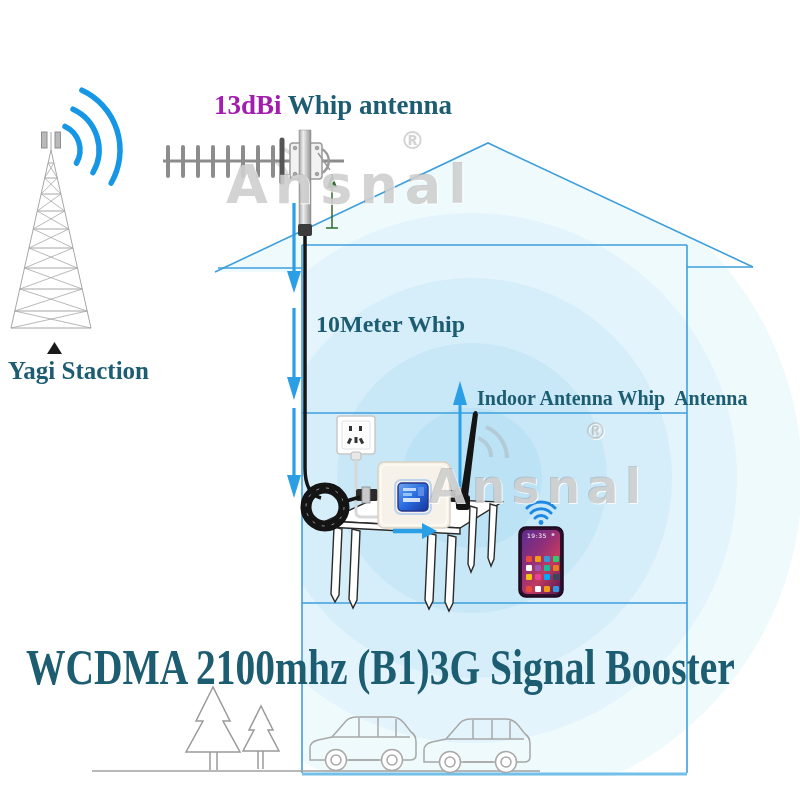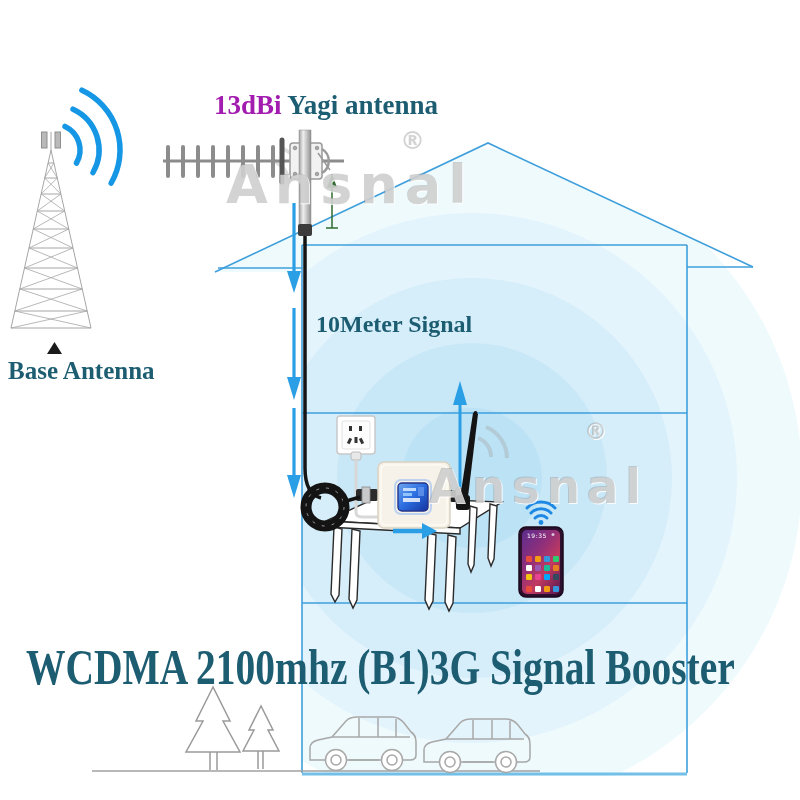--- a/index.html
+++ b/index.html
@@ -295,19 +295,20 @@
         <circle cx="86" cy="52" r="5"></circle>
     <line x1="43" y1="52" x2="73" y2="52"></line>
   </g>
 </svg>
 
 <div class="wm wm-top">Ansnal</div>
 <div class="wm wm-top-r">®</div>
 <div class="wm wm-mid">Ansnal</div>
 <div class="wm wm-mid-r">®</div>
 
-<div class="lbl lbl-yagi"><span class="gain">13dBi</span><span> Yagi antenna</span></div>
-<div class="lbl lbl-base">Base Antenna</div>
-<div class="lbl lbl-cable">10Meter Signal</div>
+<div class="lbl lbl-yagi"><span class="gain">13dBi</span><span> Whip antenna</span></div>
+<div class="lbl lbl-base">Yagi Staction</div>
+<div class="lbl lbl-cable">10Meter Whip</div>
+<div class="lbl lbl-indoor">Indoor Antenna Whip  Antenna</div>
 <div class="lbl lbl-title">WCDMA 2100mhz (B1)3G Signal Booster</div>
 <div class="phone-time">19:35</div>
 
 </div>
 
 </body></html>

